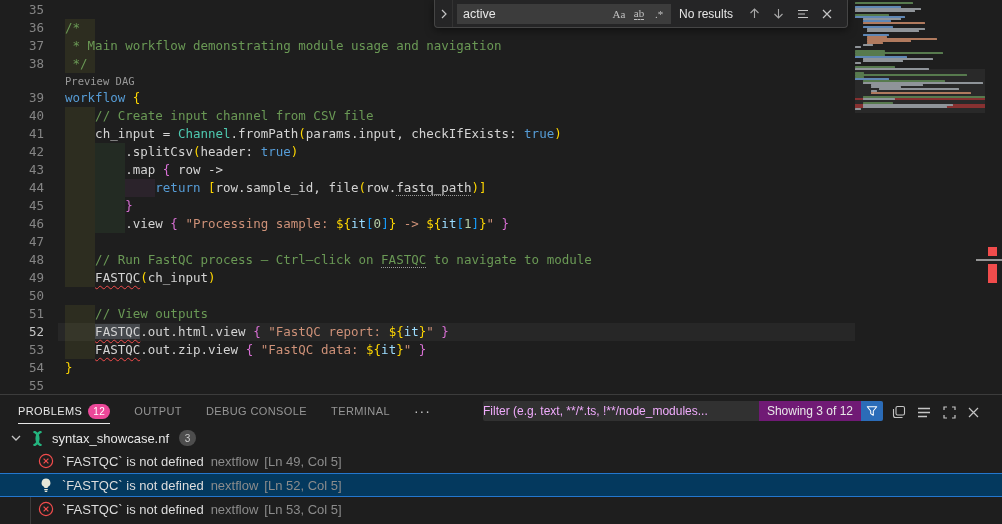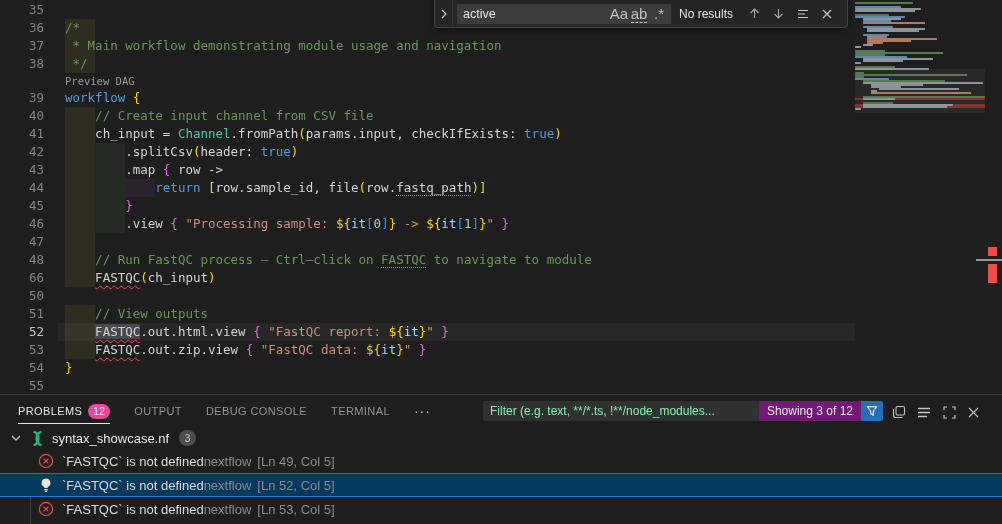--- a/index.html
+++ b/index.html
@@ -35,22 +35,22 @@
   
   .find { position:absolute; left:434px; top:0; width:414px; height:28px; background:#252526;
           border:1px solid #454545; border-top:none; border-radius:0 0 4px 4px;
           box-shadow:0 2px 8px rgba(0,0,0,0.5); display:flex; align-items:center; z-index:5; }
   .find-toggle { width:18px; height:100%; display:flex; align-items:center; justify-content:center;
                  color:#C5C5C5; font-size:11px; cursor:pointer; border-right:1px solid #333; }
   .find-input { margin-left:4px; width:214px; height:20px; background:#3C3C3C; display:flex;
                 align-items:center; padding:0 2px 0 6px; }
   .find-query { color:#E8E8E8; font-size:12.5px; flex:1; font-family:"Liberation Sans",sans-serif; }
   .find-opt { width:20px; height:18px; display:flex; align-items:center; justify-content:center;
-              color:#C0C0C0; font-size:15px; border-radius:3px; cursor:pointer;
-              font-family:Liberation Sans, sans-serif; }
+              color:#C0C0C0; font-size:11px; border-radius:3px; cursor:pointer;
+              font-family:Liberation Serif, serif; }
   .find-opt.word span { border-bottom:1px dashed #C0C0C0; }
   .find-msg { color:#e5e5e5; font-size:12px; margin-left:8px; width:62px; }
   .find-btn { width:21px; height:21px; display:flex; align-items:center; justify-content:center;
               color:#C5C5C5; cursor:pointer; border-radius:3px; margin-left:3px; }
   .find-btn svg { display:block; }
 
   
   .minimap { position:absolute; left:855px; top:0; width:130px; height:394px; cursor:pointer; }
   .mm-bar { position:absolute; height:1.6px; border-radius:0.5px; }
   .mm-err-line { position:absolute; left:0; width:130px; height:2.4px; background:rgba(229,57,57,0.5); }
@@ -66,38 +66,38 @@
   .panel-header { position:relative; height:32px; display:flex; align-items:center; padding-left:18px; }
   .ptab { position:relative; height:32px; display:flex; align-items:center; gap:6px; margin-right:24px;
           font-size:11px; letter-spacing:0.4px; color:#969696; cursor:pointer; }
   .ptab.active { color:#E7E7E7; }
   .ptab.active::after { content:""; position:absolute; left:0; right:0; bottom:3px; height:1px; background:#E7E7E7; }
   .ptab .badge { background:#ec4899; color:#fff; font-size:10px; min-width:21px; height:15px;
                  border-radius:8px; display:flex; align-items:center; justify-content:center; padding:0 5px; }
   .pmore { color:#C5C5C5; font-size:14px; letter-spacing:1px; cursor:pointer; margin-right:20px; }
   .pfilter { position:absolute; left:483px; top:6px; width:400px; height:20px; background:#313131;
              display:flex; align-items:center; border-radius:2px; }
-  .pfilter .ph { color:#86efac; font-size:12px; padding-left:7px; flex:1; white-space:nowrap; overflow:hidden; }
+  .pfilter .ph { color:#f0abfc; font-size:12px; flex:1; white-space:nowrap; overflow:hidden; }
   .pfilter .showing { background:#701a75; color:#E8E8E8; font-size:12px; height:20px;
                       display:flex; align-items:center; padding:0 8px; white-space:nowrap; }
   .funnel-btn { width:22px; height:20px; background:#2B6CB8; border-radius:0 2px 2px 0;
                 display:flex; align-items:center; justify-content:center; cursor:pointer; }
   .picon { position:absolute; top:6px; width:22px; height:22px; display:flex; align-items:center;
            justify-content:center; color:#C5C5C5; cursor:pointer; border-radius:4px; }
   .tree { position:absolute; top:32px; left:0; width:1002px; }
   .tree-guide { position:absolute; left:30px; top:54px; bottom:-92px; width:1px; background:#3B3B3B; height:72px; }
   .file-row { height:22px; display:flex; align-items:center; padding-left:10px; cursor:pointer; }
   .file-row .fname { color:#E7E7E7; font-size:13px; margin-left:6px; }
   .file-row .fbadge { background:#4D4D4D; color:#CCCCCC; font-size:10px; min-width:17px; height:16px;
                       border-radius:9px; display:flex; align-items:center; justify-content:center; margin-left:10px; }
   .prob-row { position:relative; height:24px; display:flex; align-items:center; padding-left:38px;
               cursor:pointer; font-size:13px; }
   .prob-row.selected { background:#04395E; border-top:1px solid #2477CE; border-bottom:1px solid #2477CE; }
   .prob-row .msg { color:#DDDDDD; margin-left:8px; white-space:pre; }
-  .prob-row .src { color:#8C8C8C; }
+  .prob-row .src { color:#8C8C8C; margin-left:7px; }
   .prob-row .loc { color:#8C8C8C; margin-left:6px; }
   .icon16 { width:16px; height:16px; display:flex; align-items:center; justify-content:center; flex:none; }
 </style>
 </head>
 <body>
 
 <div class="app">
 
   <div class="editor">
     <div class="code-area" id="code-area">
@@ -109,21 +109,21 @@
         <div class="code-row"><span class="gutter">39</span><span class="code"><span class="tk-kw">workflow </span><span class="tk-b1">{</span></span></div>
         <div class="code-row"><span class="tint l1" style="left: 65px;"></span><span class="gutter">40</span><span class="code"><span class="tk-fg">    </span><span class="tk-comment">// Create input channel from CSV file</span></span></div>
         <div class="code-row"><span class="tint l1" style="left: 65px;"></span><span class="gutter">41</span><span class="code"><span class="tk-fg">    ch_input = </span><span class="tk-type">Channel</span><span class="tk-fg">.fromPath</span><span class="tk-b1">(</span><span class="tk-fg">params.input, checkIfExists: </span><span class="tk-kw">true</span><span class="tk-b1">)</span></span></div>
         <div class="code-row"><span class="tint l1" style="left: 65px;"></span><span class="tint l2" style="left: 95px;"></span><span class="gutter">42</span><span class="code"><span class="tk-fg">        .splitCsv</span><span class="tk-b1">(</span><span class="tk-fg">header: </span><span class="tk-kw">true</span><span class="tk-b1">)</span></span></div>
         <div class="code-row"><span class="tint l1" style="left: 65px;"></span><span class="tint l2" style="left: 95px;"></span><span class="gutter">43</span><span class="code"><span class="tk-fg">        .map </span><span class="tk-b2">{</span><span class="tk-fg"> row -&gt;</span></span></div>
         <div class="code-row"><span class="tint l1" style="left: 65px;"></span><span class="tint l2" style="left: 95px;"></span><span class="tint l3" style="left: 125px;"></span><span class="gutter">44</span><span class="code"><span class="tk-fg">            </span><span class="tk-kw">return </span><span class="tk-b1">[</span><span class="tk-fg">row.sample_id, file</span><span class="tk-b1">(</span><span class="tk-fg">row.</span><span class="tk-fg u-dot">fastq_path</span><span class="tk-b1">)</span><span class="tk-b1">]</span></span></div>
         <div class="code-row"><span class="tint l1" style="left: 65px;"></span><span class="tint l2" style="left: 95px;"></span><span class="gutter">45</span><span class="code"><span class="tk-fg">        </span><span class="tk-b2">}</span></span></div>
         <div class="code-row"><span class="tint l1" style="left: 65px;"></span><span class="tint l2" style="left: 95px;"></span><span class="gutter">46</span><span class="code"><span class="tk-fg">        .view </span><span class="tk-b2">{</span><span class="tk-fg"> </span><span class="tk-str">"Processing sample: </span><span class="tk-b1">${</span><span class="tk-var">it</span><span class="tk-b3">[</span><span class="tk-num">0</span><span class="tk-b3">]</span><span class="tk-b1">}</span><span class="tk-str"> -&gt; </span><span class="tk-b1">${</span><span class="tk-var">it</span><span class="tk-b3">[</span><span class="tk-num">1</span><span class="tk-b3">]</span><span class="tk-b1">}</span><span class="tk-str">"</span><span class="tk-fg"> </span><span class="tk-b2">}</span></span></div>
         <div class="code-row"><span class="tint l1" style="left: 65px;"></span><span class="gutter">47</span><span class="code"></span></div>
         <div class="code-row"><span class="tint l1" style="left: 65px;"></span><span class="gutter">48</span><span class="code"><span class="tk-fg">    </span><span class="tk-comment">// Run FastQC process – Ctrl–click on </span><span class="tk-comment u-dot">FASTQC</span><span class="tk-comment"> to navigate to module</span></span></div>
-        <div class="code-row"><span class="tint l1" style="left: 65px;"></span><span class="gutter">66</span><span class="code"><span class="tk-fg">    </span><span class="tk-fg u-sq">FASTQC</span><span class="tk-b1">(</span><span class="tk-fg">ch_input</span><span class="tk-b1">)</span></span></div>
+        <div class="code-row"><span class="tint l1" style="left: 65px;"></span><span class="gutter">49</span><span class="code"><span class="tk-fg">    </span><span class="tk-fg u-sq">FASTQC</span><span class="tk-b1">(</span><span class="tk-fg">ch_input</span><span class="tk-b1">)</span></span></div>
         <div class="code-row"><span class="gutter">50</span><span class="code"></span></div>
         <div class="code-row"><span class="tint l1" style="left: 65px;"></span><span class="gutter">51</span><span class="code"><span class="tk-fg">    </span><span class="tk-comment">// View outputs</span></span></div>
         <div class="code-row current"><span class="tint l1" style="left: 65px;"></span><span class="gutter">52</span><span class="code"><span class="tk-fg">    </span><span class="tk-fg u-sq w-hl">FASTQC</span><span class="tk-fg">.out.html.view </span><span class="tk-b2">{</span><span class="tk-fg"> </span><span class="tk-str">"FastQC report: </span><span class="tk-b1">${</span><span class="tk-var">it</span><span class="tk-b1">}</span><span class="tk-str">"</span><span class="tk-fg"> </span><span class="tk-b2">}</span></span></div>
         <div class="code-row"><span class="tint l1" style="left: 65px;"></span><span class="gutter">53</span><span class="code"><span class="tk-fg">    </span><span class="tk-fg u-sq">FASTQC</span><span class="tk-fg">.out.zip.view </span><span class="tk-b2">{</span><span class="tk-fg"> </span><span class="tk-str">"FastQC data: </span><span class="tk-b1">${</span><span class="tk-var">it</span><span class="tk-b1">}</span><span class="tk-str">"</span><span class="tk-fg"> </span><span class="tk-b2">}</span></span></div>
         <div class="code-row"><span class="gutter">54</span><span class="code"><span class="tk-b1">}</span></span></div>
         <div class="code-row"><span class="gutter">55</span><span class="code"></span></div>
       </div>
 
     <div class="minimap" id="minimap">
         <div class="mm-slider" style="top: 69px; height: 44px;"></div>

